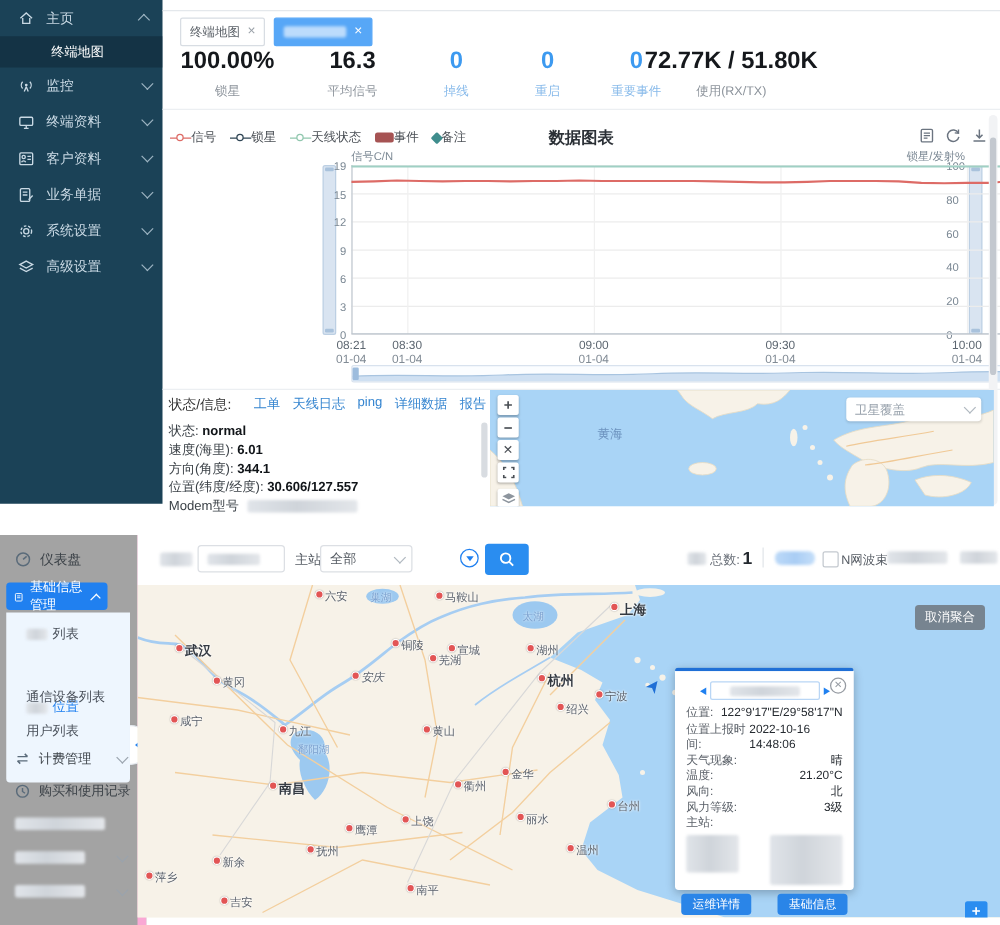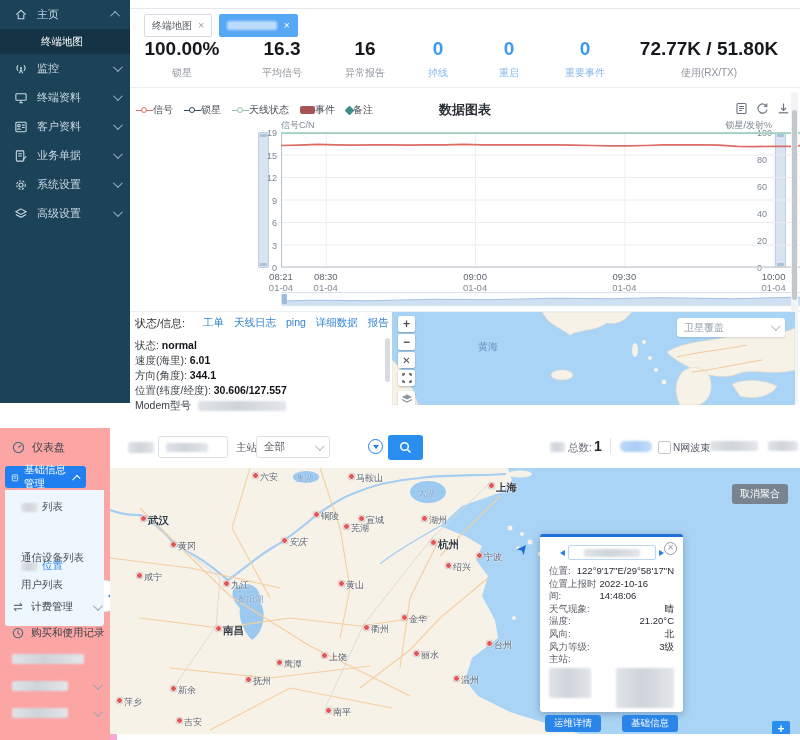--- a/index.html
+++ b/index.html
@@ -64,21 +64,21 @@
   .iscroll{position:absolute;right:0;top:22px;width:5px;height:44px;background:#d8dce1;border-radius:3px;}
   
   .tmap{position:absolute;left:262px;top:312px;width:403px;height:93px;overflow:hidden;background:#a9d4f6;}
   .mctl{position:absolute;left:6px;top:4px;display:flex;flex-direction:column;gap:2px;}
   .mbtn{width:17px;height:16px;background:#fff;border-radius:2px;box-shadow:0 1px 2px rgba(0,0,0,.25);display:flex;align-items:center;justify-content:center;font-size:12px;font-weight:bold;color:#4a4f55;cursor:pointer;}
   .ldd{position:absolute;right:10px;top:6px;width:94px;height:19px;background:#fff;border-radius:3px;display:flex;align-items:center;padding:0 7px;font-size:10px;color:#98a2ac;box-shadow:0 1px 2px rgba(0,0,0,.12);cursor:pointer;}
   .ldd .chev{border-color:#b0b8c0;margin-left:auto;}
   .sealab{position:absolute;font-size:10px;color:#6d93bf;}
   
   .bot-app{position:absolute;left:0;top:428px;width:800px;height:312px;background:#fff;}
-  .bside{position:absolute;left:0;top:0;width:110px;height:312px;border-right:7px solid #f9a8d4;background:#fca5a5;}
+  .bside{position:absolute;left:0;top:0;width:110px;height:312px;border-right:7px solid #f9a8d4;background:#a3a3a3;}
   .bdash{position:absolute;left:12px;top:12px;display:flex;gap:7px;align-items:center;font-size:11px;color:#3c4248;cursor:pointer;}
   .bgroup{position:absolute;left:12px;display:flex;gap:7px;align-items:center;font-size:10.5px;color:#3c4248;cursor:pointer;width:88px;}
   .bgroup .chev{border-color:#9aa3ad;margin-left:auto;}
   .bactive{position:absolute;left:5px;top:38px;width:81px;height:22px;background:#2080f0;border-radius:3px;color:#fff;display:flex;align-items:center;gap:5px;padding:0 6px;font-size:10.5px;box-sizing:border-box;cursor:pointer;}
   .bactive .chev{border-color:#fff;margin-left:auto;}
   .bsub{position:absolute;left:5px;top:62px;width:99px;height:136px;background:#eef6fe;border-radius:0 0 3px 3px;}
   .bsubi{position:absolute;left:16px;font-size:10.5px;color:#49505a;cursor:pointer;display:flex;align-items:center;gap:2px;white-space:nowrap;}
   .bsubi.on{color:#2080f0;margin-top:32px;}
   .collapse{position:absolute;left:104px;top:152px;width:13px;height:30px;background:#fff;border:1px solid #e2e7ed;border-left:none;border-radius:0 13px 13px 0;display:flex;align-items:center;justify-content:center;cursor:pointer;box-shadow:1px 0 2px rgba(0,0,0,.06);}
   .collapse i{width:0;height:0;border-top:4px solid transparent;border-bottom:4px solid transparent;border-right:5px solid #2080f0;}
@@ -193,24 +193,20 @@
       </div>
     </div>
     <div class="stats" id="stats">
         <div class="stat">
           <div class="v">100.00%</div>
           <div class="l">锁星</div>
         </div>
         <div class="stat">
           <div class="v">16.3</div>
           <div class="l">平均信号</div>
-        </div>
-        <div class="stat">
-          <div class="v">16</div>
-          <div class="l">异常报告</div>
         </div>
         <div class="stat hl">
           <div class="v">0</div>
           <div class="l">掉线</div>
         </div>
         <div class="stat hl">
           <div class="v">0</div>
           <div class="l">重启</div>
         </div>
         <div class="stat hl">

